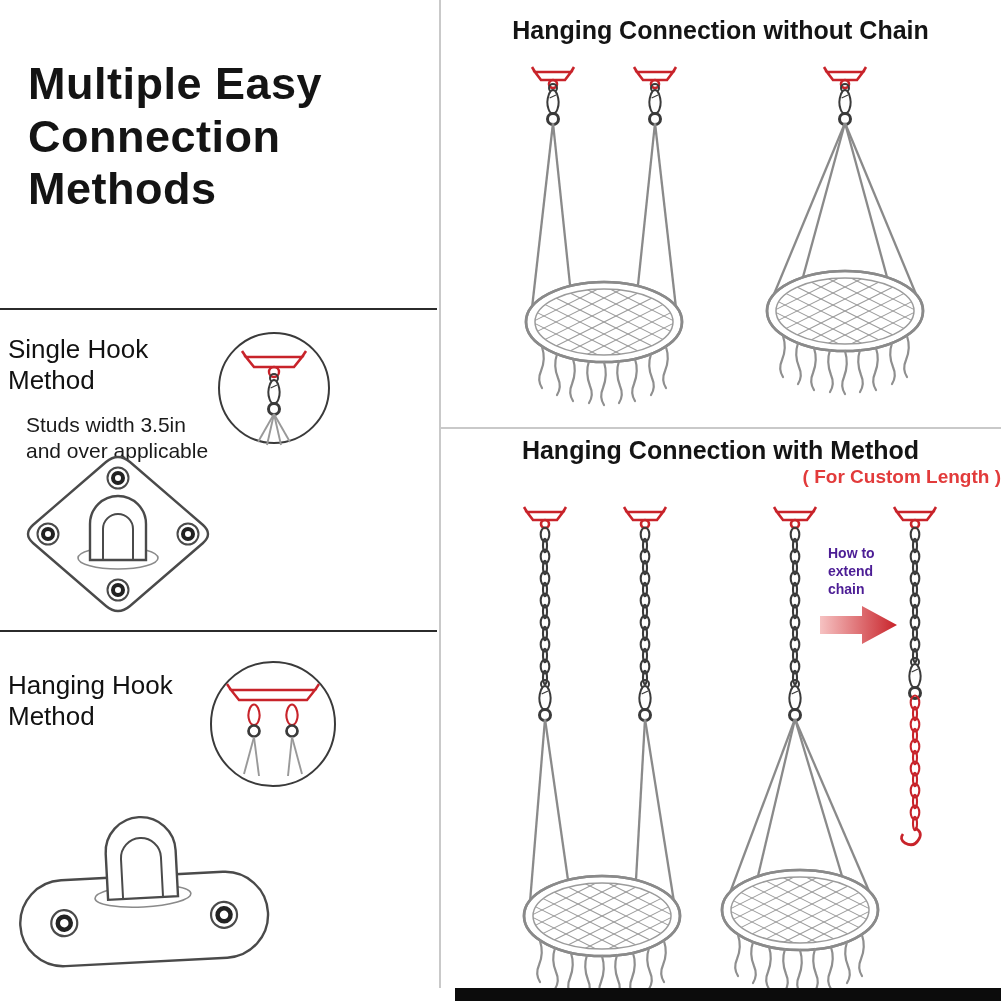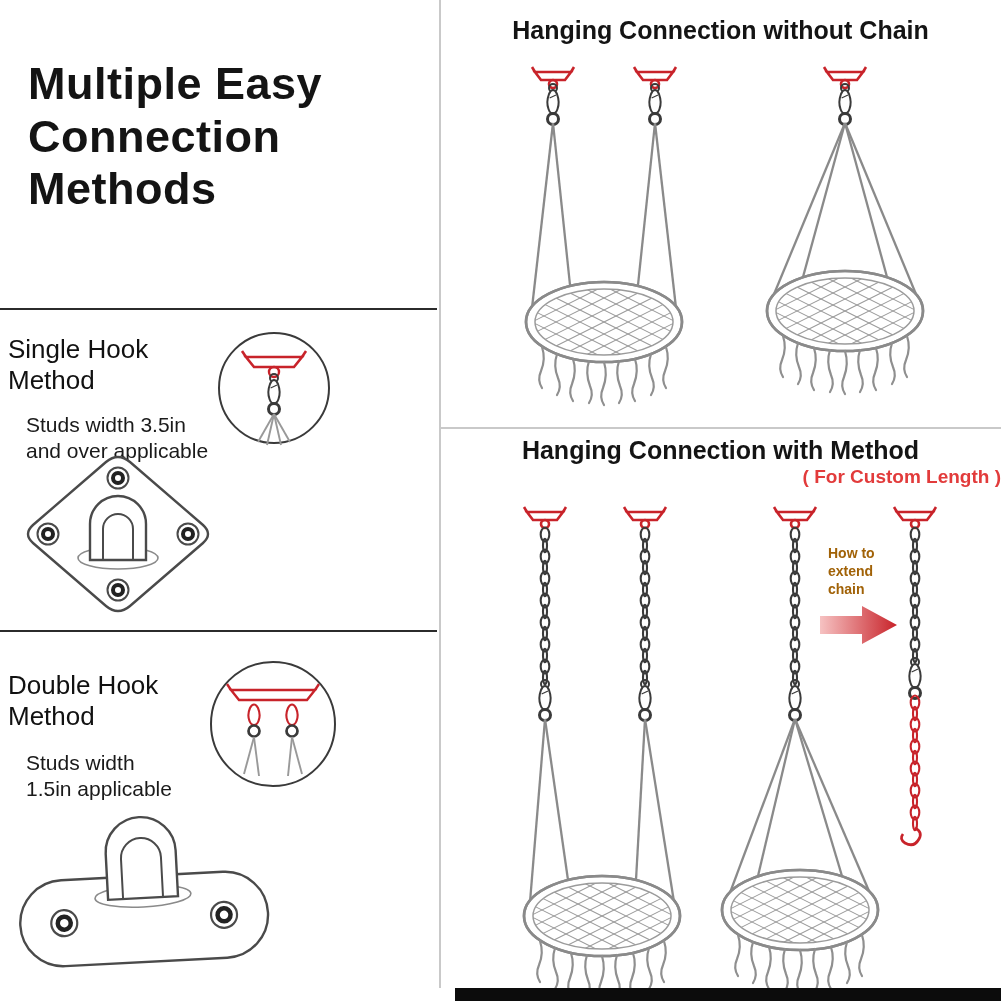--- a/index.html
+++ b/index.html
@@ -15,21 +15,21 @@
   .hook-heading{position:absolute;left:8px;margin:0;font-size:26px;line-height:1.18;font-weight:normal}
   .hook-sub{position:absolute;left:14px;margin:12px;font-size:21px;line-height:1.25;color:#1a1a1a}
   .vdiv{position:absolute;left:439px;top:0;width:2px;height:988px;background:#c9c9c9}
   .right-panel{position:absolute;left:440px;top:0;width:561px;height:1001px}
   .sec-title{position:absolute;left:0;width:100%;text-align:center;margin:0;
              font-size:25px;font-weight:bold;color:#141414}
   .sec-sub{position:absolute;left:0;width:100%;text-align:right;margin:0;
            font-size:19px;font-weight:bold;color:#e23b3b}
   .hdiv2{position:absolute;left:0;width:561px;height:2px;background:#c9c9c9}
   .extend-note{position:absolute;left:388px;top:544px;margin:0;font-size:14px;
-               font-weight:bold;line-height:1.3;color:#a16207}
+               font-weight:bold;line-height:1.3;color:#4c1d95}
   .bottom-bar{position:absolute;left:15px;bottom:0;width:546px;height:13px;background:#0c0c0c}
 </style>
 </head>
 <body>
 
 <div class="page">
 
   <svg width="0" height="0" style="position:absolute" aria-hidden="true">
     <defs>
       <linearGradient id="fadeRed" x1="0" y1="0" x2="1" y2="0">
@@ -139,24 +139,22 @@
           <circle cx="110" cy="32" r="5" fill="#fff" stroke="#222" stroke-width="4"></circle>
         <circle cx="180" cy="88" r="10.5" fill="#fff" stroke="#4a4a4a" stroke-width="2"></circle>
           <circle cx="180" cy="88" r="5" fill="#fff" stroke="#222" stroke-width="4"></circle>
         <circle cx="110" cy="144" r="10.5" fill="#fff" stroke="#4a4a4a" stroke-width="2"></circle>
           <circle cx="110" cy="144" r="5" fill="#fff" stroke="#222" stroke-width="4"></circle>
       </g>
     </svg>
 
     <div class="hdiv" style="top:630px"></div>
 
-    <h2 class="hook-heading pre" style="top:670px">Double Hook
+    <h2 class="hook-heading pre" style="top:670px">Hanging Hook
 Method</h2>
-    <p class="hook-sub pre" style="top:738px">Studs width
-1.5in applicable</p>
 
     <svg class="abs" style="left:204px;top:658px" width="140" height="136">
       <circle cx="69" cy="66" r="62" fill="#fff" stroke="#3a3a3a" stroke-width="2"></circle>
       <g fill="#fff" stroke="#c8232a" stroke-width="2.4">
         <path d="M27 32 L111 32 L103 42 L35 42 Z"></path>
         <line x1="27" y1="32" x2="23" y2="26"></line>
         <line x1="111" y1="32" x2="115" y2="26"></line>
       </g>
       <g>
         <path d="M46 50 q-3 7 -0.5 13 q1.5 4 4.5 4 q3 0 4.5 -4 q2.5 -6 -0.5 -13 q-1.8 -3.5 -4 -3.5 q-2.2 0 -4 3.5 Z" fill="#fff" stroke="#c8232a" stroke-width="2.1"></path>

